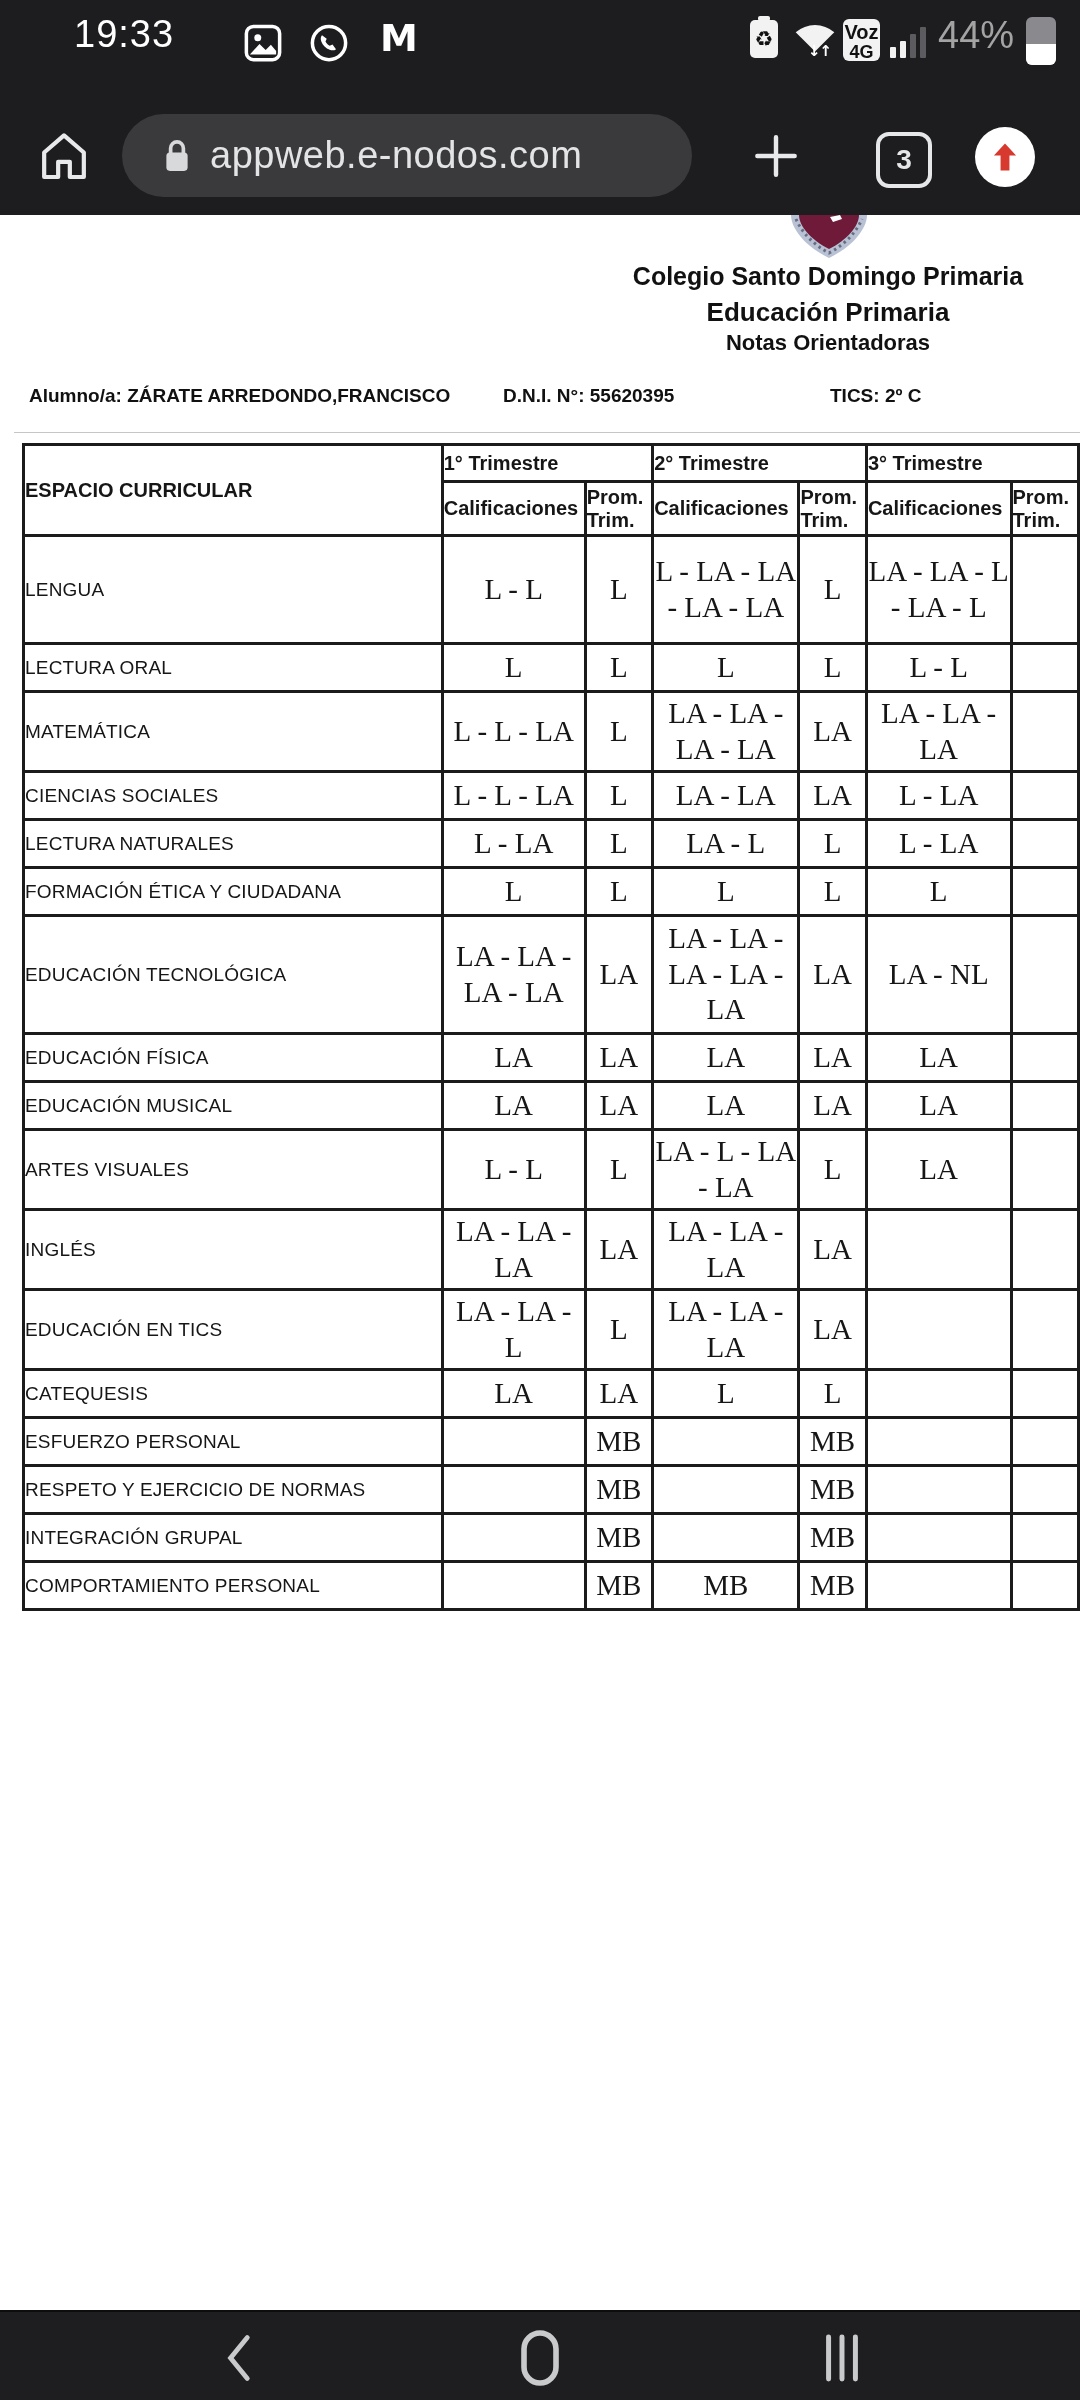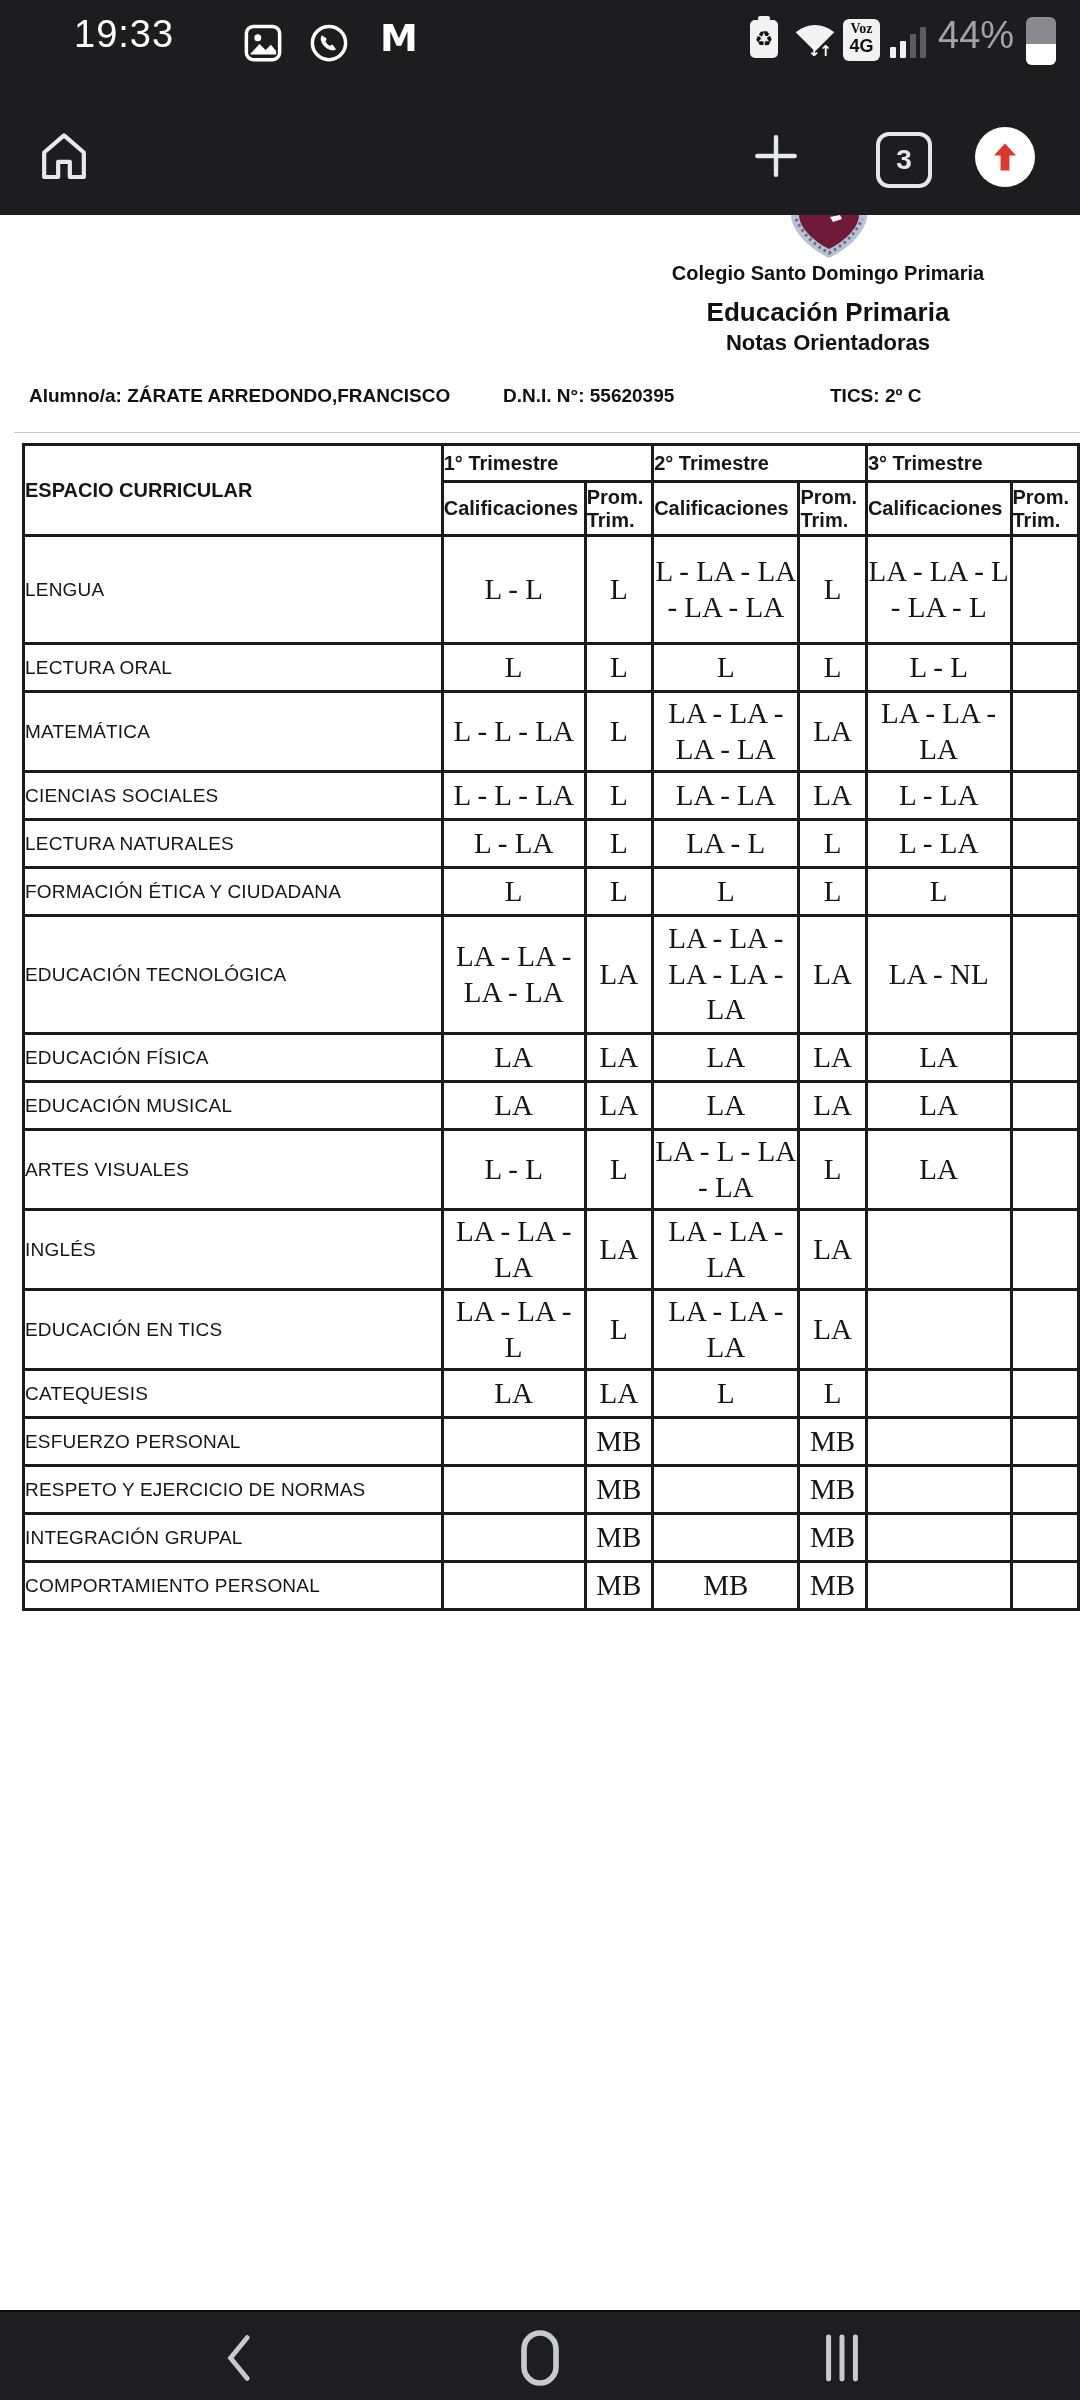--- a/index.html
+++ b/index.html
@@ -16,21 +16,21 @@
   .wa-ic{left:308px;}
   .m-ic{left:380px;top:16px;font-size:38px;font-weight:800;color:#fff;font-family:"DejaVu Sans",sans-serif;}
   .batt-saver{position:absolute;left:750px;top:20px;width:28px;height:38px;background:#f2f2f2;border-radius:5px;
     display:flex;align-items:center;justify-content:center;font-family:"DejaVu Sans",sans-serif;
     font-size:21px;color:#111;line-height:1;}
   .batt-saver::before{content:"";position:absolute;top:-4px;left:8px;width:12px;height:5px;background:#f2f2f2;border-radius:2px;}
   .wifi-wrap{position:absolute;left:792px;top:20px;width:46px;height:40px;}
   .wifi-arrows{position:absolute;left:16px;top:22px;font-size:15px;font-weight:700;color:#fff;letter-spacing:-1px;font-family:"DejaVu Sans",sans-serif;}
   .voz4g{position:absolute;left:843px;top:19px;width:37px;height:42px;background:#f2f2f2;border-radius:6px;
     color:#111;text-align:center;line-height:1;padding-top:3px;box-sizing:border-box;}
-  .voz4g .l1{font-size:14px;font-weight:700;display:block;font-family:Liberation Serif, serif;}
+  .voz4g .l1{font-size:20px;font-weight:700;display:block;}
   .voz4g .l2{font-size:18px;font-weight:700;display:block;margin-top:1px;}
   .sigbars{position:absolute;left:890px;top:26px;width:40px;height:32px;}
   .sigbars i{position:absolute;bottom:0;width:6px;border-radius:1px;display:block;}
   .pct{position:absolute;left:938px;top:14px;font-size:38px;font-weight:500;color:#a3a3a3;}
   .vbatt{position:absolute;left:1026px;top:17px;width:30px;height:48px;border-radius:6px;overflow:hidden;background:#8a8a8e;}
   .vbatt i{position:absolute;bottom:0;left:0;width:100%;height:44%;background:#fff;display:block;}
   
   .toolbar{position:absolute;left:0;top:100px;width:1080px;height:115px;}
   .home-btn{position:absolute;left:36px;top:28px;width:56px;height:56px;}
   .url-pill{position:absolute;left:122px;top:14px;width:570px;height:83px;background:#3a3a3d;border-radius:42px;
@@ -38,21 +38,21 @@
   .lock{margin-left:38px;flex:0 0 auto;}
   .url-text{margin-left:16px;font-size:38px;color:#e3e4e6;letter-spacing:.5px;white-space:nowrap;}
   .plus-btn{position:absolute;left:748px;top:28px;width:56px;height:56px;}
   .tabs-btn{position:absolute;left:876px;top:32px;width:48px;height:48px;border:4px solid #e6e7e9;border-radius:13px;
     display:flex;align-items:center;justify-content:center;font-size:28px;font-weight:700;color:#e6e7e9;}
   .update-btn{position:absolute;left:975px;top:27px;width:60px;height:60px;border-radius:50%;background:#fff;
     display:flex;align-items:center;justify-content:center;}
   
   .crest{position:absolute;left:790px;top:215px;width:78px;height:44px;}
   .center-line{position:absolute;left:578px;width:500px;text-align:center;color:#111;}
-  .school-name{top:262px;font-size:20px;font-weight:700;}
+  .school-name{top:262px;font-size:25px;font-weight:700;}
   .edu-primaria{top:297px;font-size:26px;font-weight:700;}
   .notas{top:330px;font-size:22px;font-weight:700;}
   .student-row{position:absolute;top:385px;left:0;width:1080px;font-size:19px;font-weight:700;color:#111;}
   .alumno{position:absolute;left:29px;}
   .dni{position:absolute;left:503px;}
   .curso{position:absolute;left:830px;}
   .page-hr{position:absolute;left:14px;top:432px;width:1076px;height:0;border-top:1px solid #c6c6c6;}
   
   .grades-table{position:absolute;left:22px;top:443px;border-collapse:collapse;table-layout:fixed;background:#fff;}
   .grades-table td,.grades-table th{border:3px solid #1b1b1b;padding:0;color:#161616;overflow:hidden;}
@@ -114,20 +114,27 @@
       <div class="vbatt">
           <i></i>
         </div>
     </div>
 
     <div class="toolbar">
       <svg class="home-btn" viewBox="0 0 24 24">
         <path d="M12 3.2 L3.5 10.5 V21 H9.5 V14.5 H14.5 V21 H20.5 V10.5 Z" fill="none" stroke="#e8e9eb" stroke-width="1.8" stroke-linejoin="round"></path>
       </svg>
 
+      <div class="url-pill">
+        <svg class="lock" width="34" height="40" viewBox="0 0 24 28">
+          <path d="M7.5 12 V8.5 a4.5 4.5 0 0 1 9 0 V12" fill="none" stroke="#d8d9db" stroke-width="2.6"></path>
+          <rect x="4.5" y="11.5" width="15" height="13" rx="2.5" fill="#d8d9db"></rect>
+        </svg>
+        <span class="url-text">appweb.e-nodos.com</span>
+      </div>
 
       <svg class="plus-btn" viewBox="0 0 24 24">
         <path d="M12 4 V20 M4 12 H20" stroke="#e8e9eb" stroke-width="1.9" stroke-linecap="round"></path>
       </svg>
 
       <div class="tabs-btn">
         <span>3</span>
       </div>
 
       <div class="update-btn">

